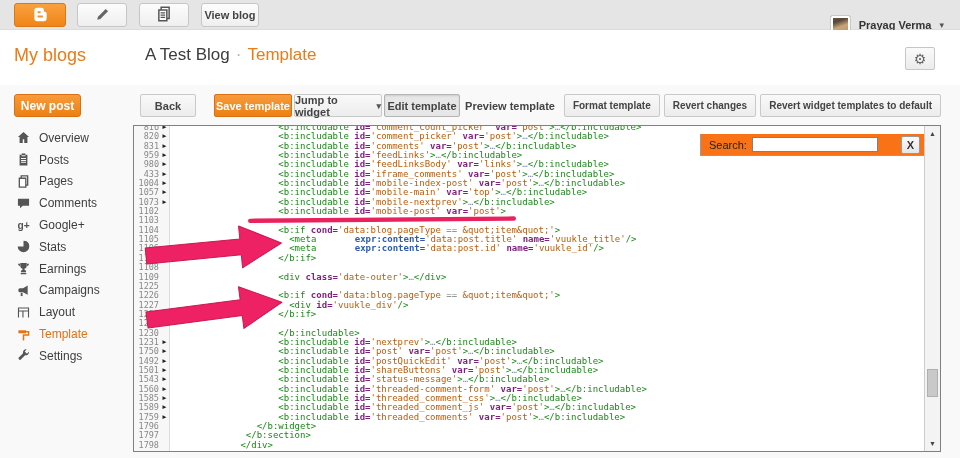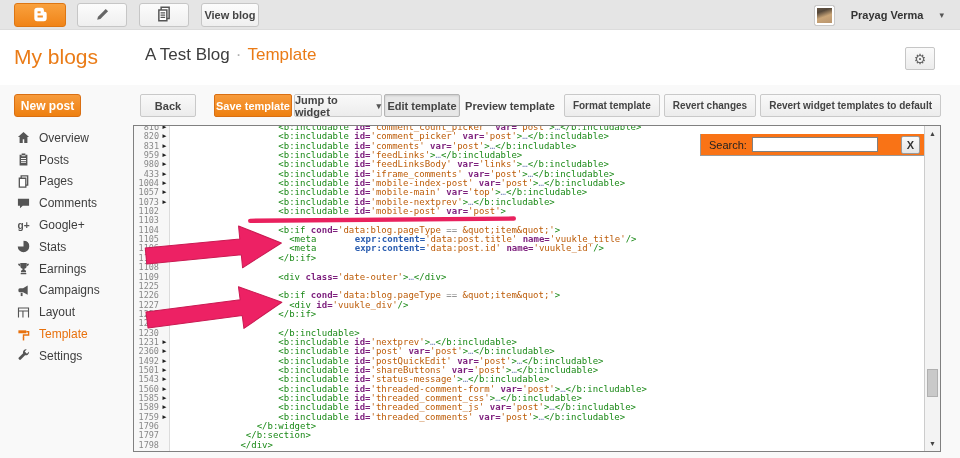--- a/index.html
+++ b/index.html
@@ -9,30 +9,30 @@
   
   .topbar{position:absolute;left:0;top:0;width:960px;height:30px;background:#e5e5e5;
     border-bottom:1px solid #dcdcdc;}
   .tb-btn{position:absolute;top:3px;height:24px;border:1px solid #c6c6c6;border-radius:3px;
     background:linear-gradient(#fcfcfc,#efefef);display:flex;align-items:center;justify-content:center;
     font-size:11px;font-weight:bold;color:#444;cursor:pointer;}
   .logo-btn{left:14px;width:52px;background:linear-gradient(#f9a13e,#f08418);border-color:#dd7613;}
   .pencil-btn{left:77px;width:50px;}
   .pagesb-btn{left:139px;width:50px;}
   .viewblog-btn{left:201px;width:58px;}
-  .userbox{position:absolute;right:16px;top:4px;height:22px;display:flex;align-items:center;gap:16px;cursor:pointer;}
+  .userbox{position:absolute;right:16px;top:14px;height:22px;display:flex;align-items:center;gap:8px;cursor:pointer;}
   .avatar{width:21px;height:21px;border:1px solid #c9c9c9;border-radius:2px;
     background:linear-gradient(160deg,#6d5b49 0%,#55483a 30%,#c9a578 55%,#b5906a 100%);
     box-shadow:inset 0 0 0 2px #fff;}
   .username{font-size:11px;font-weight:bold;color:#333;}
   .ucaret{font-size:9px;color:#555;}
 
   
   .header{position:absolute;left:0;top:30px;width:960px;height:55px;background:#fff;}
-  .myblogs{position:absolute;left:14px;top:15px;font-size:21px;color:#ea7b16;cursor:pointer;}
+  .myblogs{position:absolute;left:14px;top:15px;font-size:18px;color:#ea7b16;cursor:pointer;}
   .pagetitle{position:absolute;left:145px;top:15px;font-size:17px;color:#3d3d3d;}
   .pagetitle .sep{color:#b0b0b0;margin:0 6px;}
   .pagetitle .accent{color:#ea7b16;}
   .gear-btn{position:absolute;left:905px;top:17px;width:30px;height:23px;border:1px solid #c6c6c6;
     border-radius:2px;background:linear-gradient(#fafafa,#ececec);display:flex;align-items:center;
     justify-content:center;font-size:14px;color:#666;cursor:pointer;}
 
   
   .btn{position:absolute;top:94px;height:23px;border:1px solid #c9c9c9;border-radius:2px;
     background:linear-gradient(#f9f9f9,#ececec);font-size:11px;font-weight:bold;color:#444;
@@ -371,21 +371,21 @@
         <span class="lnum">1230</span>
         <span class="lfold"></span>
         <span class="lcode" style="padding-left: 20ch;"><span class="tk-g">&lt;/b:includable&gt;</span></span>
       </div>
       <div class="crow">
         <span class="lnum">1231</span>
         <span class="lfold">►</span>
         <span class="lcode" style="padding-left: 20ch;"><span class="tk-g">&lt;b:includable</span><span class="tk-a"> id=</span><span class="tk-s">'nextprev'</span><span class="tk-g">&gt;</span><span class="tk-e">…</span><span class="tk-g">&lt;/b:includable&gt;</span></span>
       </div>
       <div class="crow">
-        <span class="lnum">2360</span>
+        <span class="lnum">1750</span>
         <span class="lfold">►</span>
         <span class="lcode" style="padding-left: 20ch;"><span class="tk-g">&lt;b:includable</span><span class="tk-a"> id=</span><span class="tk-s">'post'</span><span class="tk-a"> var=</span><span class="tk-s">'post'</span><span class="tk-g">&gt;</span><span class="tk-e">…</span><span class="tk-g">&lt;/b:includable&gt;</span></span>
       </div>
       <div class="crow">
         <span class="lnum">1492</span>
         <span class="lfold">►</span>
         <span class="lcode" style="padding-left: 20ch;"><span class="tk-g">&lt;b:includable</span><span class="tk-a"> id=</span><span class="tk-s">'postQuickEdit'</span><span class="tk-a"> var=</span><span class="tk-s">'post'</span><span class="tk-g">&gt;</span><span class="tk-e">…</span><span class="tk-g">&lt;/b:includable&gt;</span></span>
       </div>
       <div class="crow">
         <span class="lnum">1501</span>

